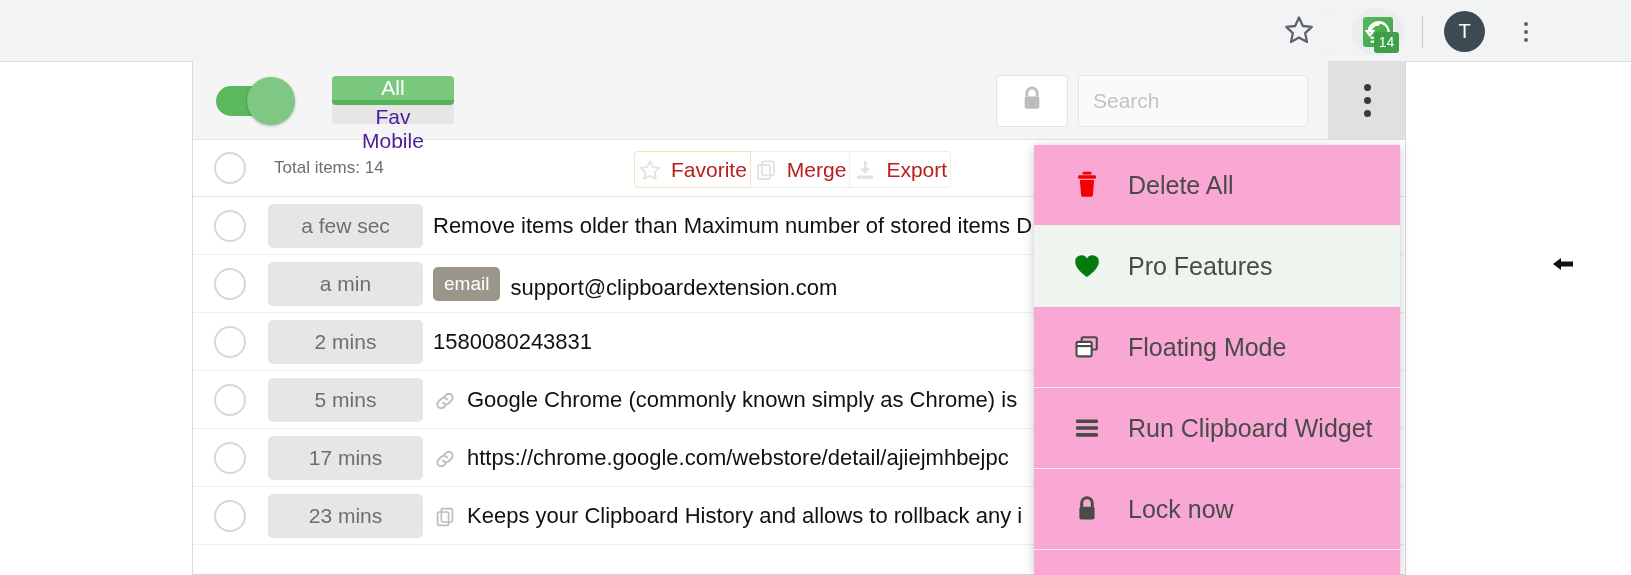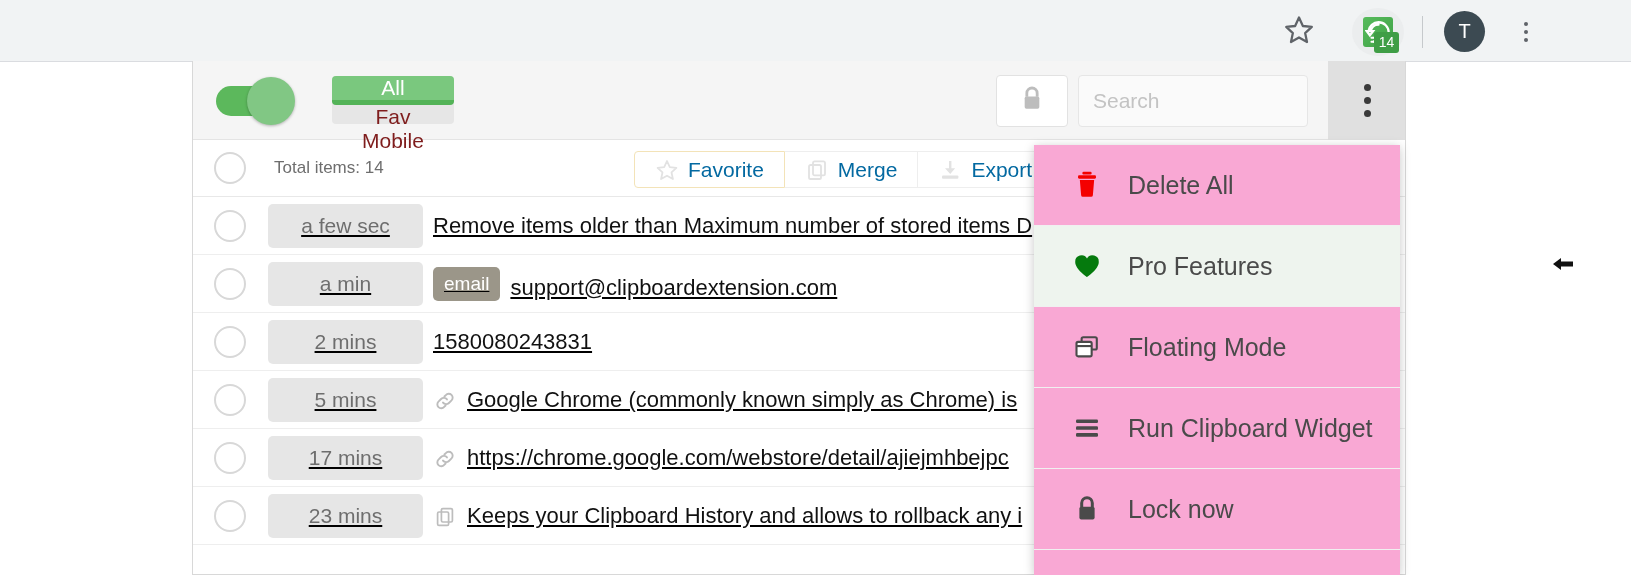--- a/index.html
+++ b/index.html
@@ -93,21 +93,21 @@
   }
 
   
   .tabs {
     position: absolute; left: 139px; top: 15px; height: 48px;
     background: #e6e6e6; border-radius: 4px;
     display: flex; align-items: stretch; flex-direction: column;
   }
   .tab {
     display: flex; align-items: center; justify-content: center;
-    padding: 0 30px; font-size: 21px; color: #7f1d1d;
+    padding: 0 30px; font-size: 21px; color: #4c1d95;
     border-radius: 4px; cursor: pointer;
   }
   .tab.active {
     background: #7ac87e; color: #fff;
     border-bottom: 5px solid #53b357;
   }
 
   
   .lock-btn {
     position: absolute; left: 803px; top: 14px; width: 72px; height: 52px;
@@ -144,33 +144,32 @@
   }
   .total-items {
     margin-left: 28px; font-size: 17px; color: #6e6e6e;
   }
   .action-group {
     position: absolute; left: 441px; top: 11px; height: 37px;
     display: flex; align-items: stretch;
   }
   .act {
     display: flex; align-items: center; gap: 9px;
-    padding: 0 20px; font-size: 21px; color: #0369a1;
+    padding: 0 3px; font-size: 21px; color: #b91c1c;
     border: 1px solid #eeeeee;
   }
   .act.fav { border-color: #f3e3b8; border-radius: 4px 0 0 4px; }
   .act.merge { border-left: none; }
   .act.export { border-left: none; border-radius: 0 4px 4px 0; }
 
   
   .list { position: relative; }
   .row {
     display: flex; align-items: center; height: 58px;
     border-bottom: 1px solid #eeeeee;
-    text-decoration: underline;
   }
   .row .sel {
     width: 32px; height: 32px; border-radius: 50%;
     border: 2px solid #d8d8d8; margin-left: 21px; flex: none;
   }
   .row .time {
     width: 155px; height: 44px; margin-left: 22px; flex: none;
     background: #e6e6e6; border-radius: 5px;
     display: flex; align-items: center; justify-content: center;
     font-size: 21px; color: #6e6e6e;

